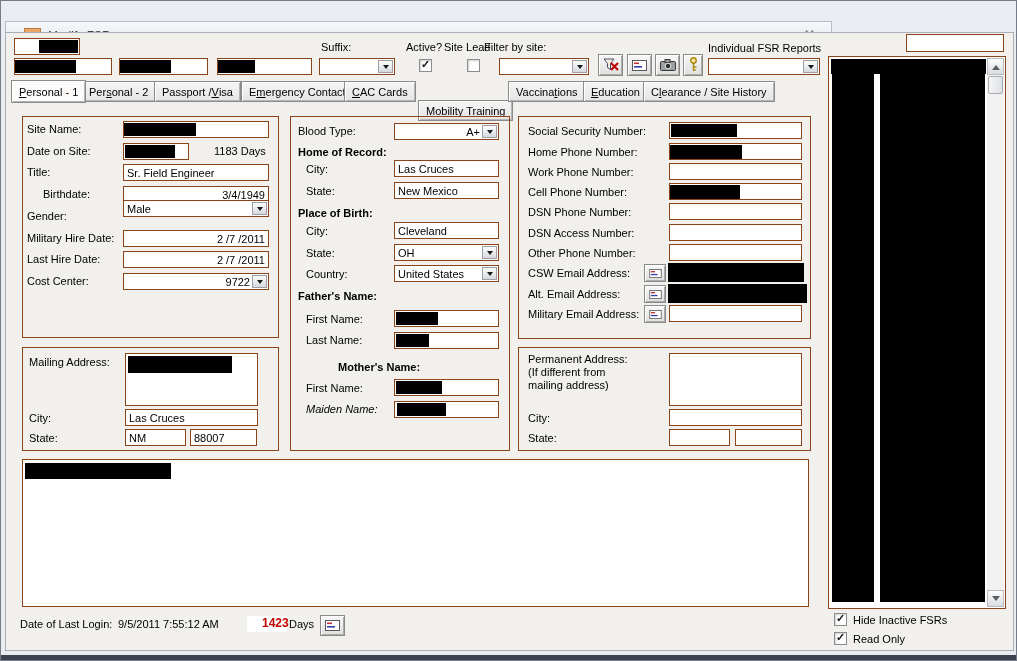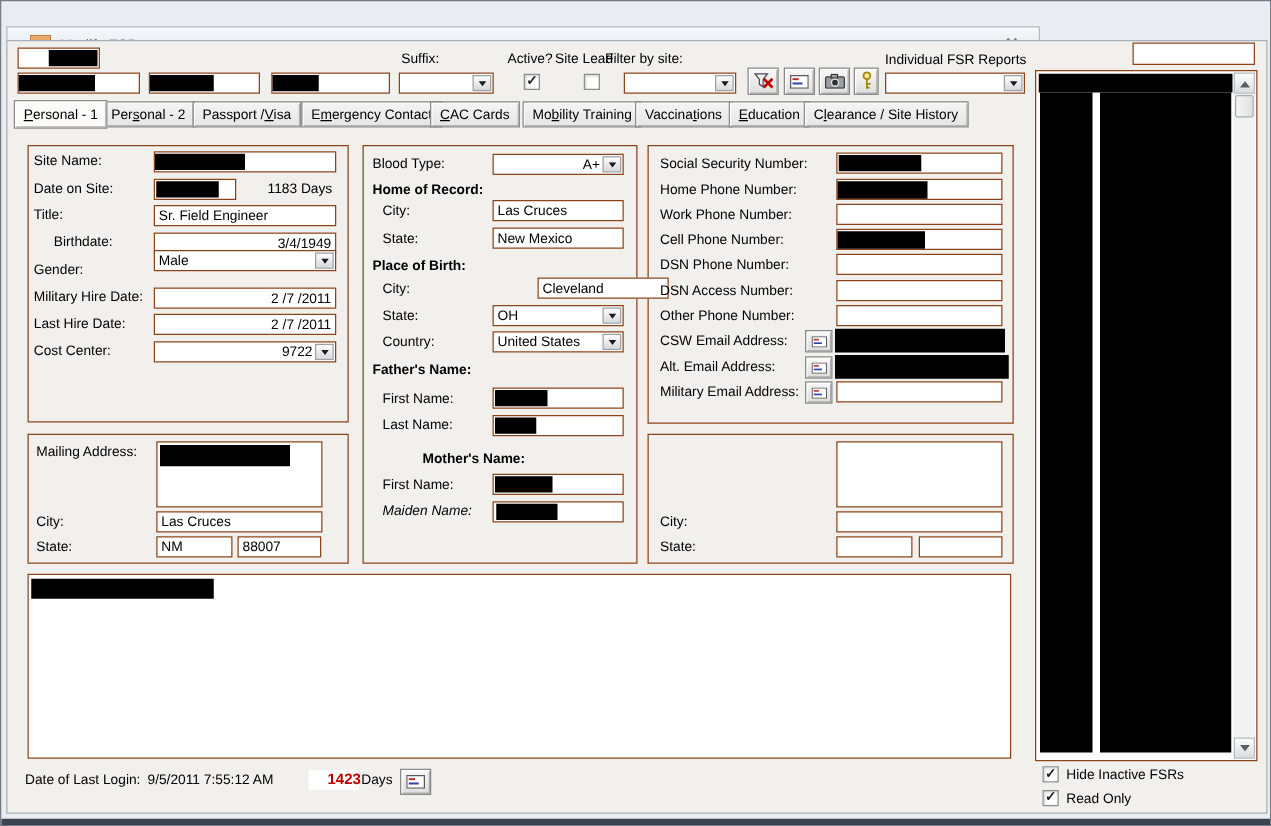--- a/index.html
+++ b/index.html
@@ -147,21 +147,21 @@
   <div class="tab" style="left:240px;">
       <span>E</span>
       <span class="u">m</span>
       <span>ergency Contact</span>
     </div>
   <div class="tab" style="left:343px;">
       <span></span>
       <span class="u">C</span>
       <span>AC Cards</span>
     </div>
-  <div class="tab" style="left:417px;">
+  <div class="tab" style="left:417px;margin-top:19px;">
       <span>Mo</span>
       <span class="u">b</span>
       <span>ility Training</span>
     </div>
   <div class="tab" style="left:507px;">
       <span>Vaccina</span>
       <span class="u">t</span>
       <span>ions</span>
     </div>
   <div class="tab" style="left:582px;">
@@ -212,21 +212,21 @@
   <div class="fld combo ra" style="left:393px;top:122px;width:105px;"><span>A+</span><span class="combo-btn"></span></div>
 
   <span class="lb b" style="left:297px;top:145px;">Home of Record:</span>
   <span class="lb" style="left:305px;top:162px;">City:</span>
   <div class="fld" style="left:393px;top:159px;width:105px;">Las Cruces</div>
   <span class="lb" style="left:305px;top:184px;">State:</span>
   <div class="fld" style="left:393px;top:181px;width:105px;">New Mexico</div>
 
   <span class="lb b" style="left:297px;top:206px;">Place of Birth:</span>
   <span class="lb" style="left:305px;top:224px;">City:</span>
-  <div class="fld" style="left:393px;top:221px;width:105px;margin-left:36px;">Cleveland</div>
+  <div class="fld" style="left:393px;top:221px;width:105px;">Cleveland</div>
   <span class="lb" style="left:305px;top:246px;">State:</span>
   <div class="fld combo" style="left:393px;top:243px;width:105px;"><span>OH</span><span class="combo-btn"></span></div>
   <span class="lb" style="left:305px;top:267px;">Country:</span>
   <div class="fld combo" style="left:393px;top:264px;width:105px;"><span>United States</span><span class="combo-btn"></span></div>
 
   <span class="lb b" style="left:297px;top:289px;text-align:right;">Father's Name:</span>
   <span class="lb" style="left:305px;top:312px;">First Name:</span>
   <div class="fld" style="left:393px;top:309px;width:105px;"></div>
   <div class="rd" style="left:395px;top:311px;width:42px;height:13px;"></div>
   <span class="lb" style="left:305px;top:333px;">Last Name:</span>
@@ -299,20 +299,21 @@
 
   <span class="lb" style="left:28px;top:355px;">Mailing Address:</span>
   <div class="fld" style="left:124px;top:352px;width:133px;height:53px;"></div>
   <div class="rd" style="left:127px;top:355px;width:104px;height:17px;"></div>
   <span class="lb" style="left:28px;top:411px;">City:</span>
   <div class="fld" style="left:124px;top:408px;width:133px;">Las Cruces</div>
   <span class="lb" style="left:28px;top:431px;">State:</span>
   <div class="fld" style="left:124px;top:428px;width:61px;">NM</div>
   <div class="fld" style="left:189px;top:428px;width:67px;">88007</div>
 
+  <span class="lb" style="left:527px;top:352px;width:112px;white-space:normal;">Permanent Address: (If different from mailing address)</span>
   <div class="fld" style="left:668px;top:352px;width:133px;height:53px;"></div>
   <span class="lb" style="left:527px;top:411px;">City:</span>
   <div class="fld" style="left:668px;top:408px;width:133px;"></div>
   <span class="lb" style="left:527px;top:431px;">State:</span>
   <div class="fld" style="left:668px;top:428px;width:61px;"></div>
   <div class="fld" style="left:734px;top:428px;width:67px;"></div>
 
   <div class="fld" style="left:21px;top:458px;width:787px;height:148px;"></div>
   <div class="rd" style="left:24px;top:462px;width:146px;height:16px;"></div>
 

